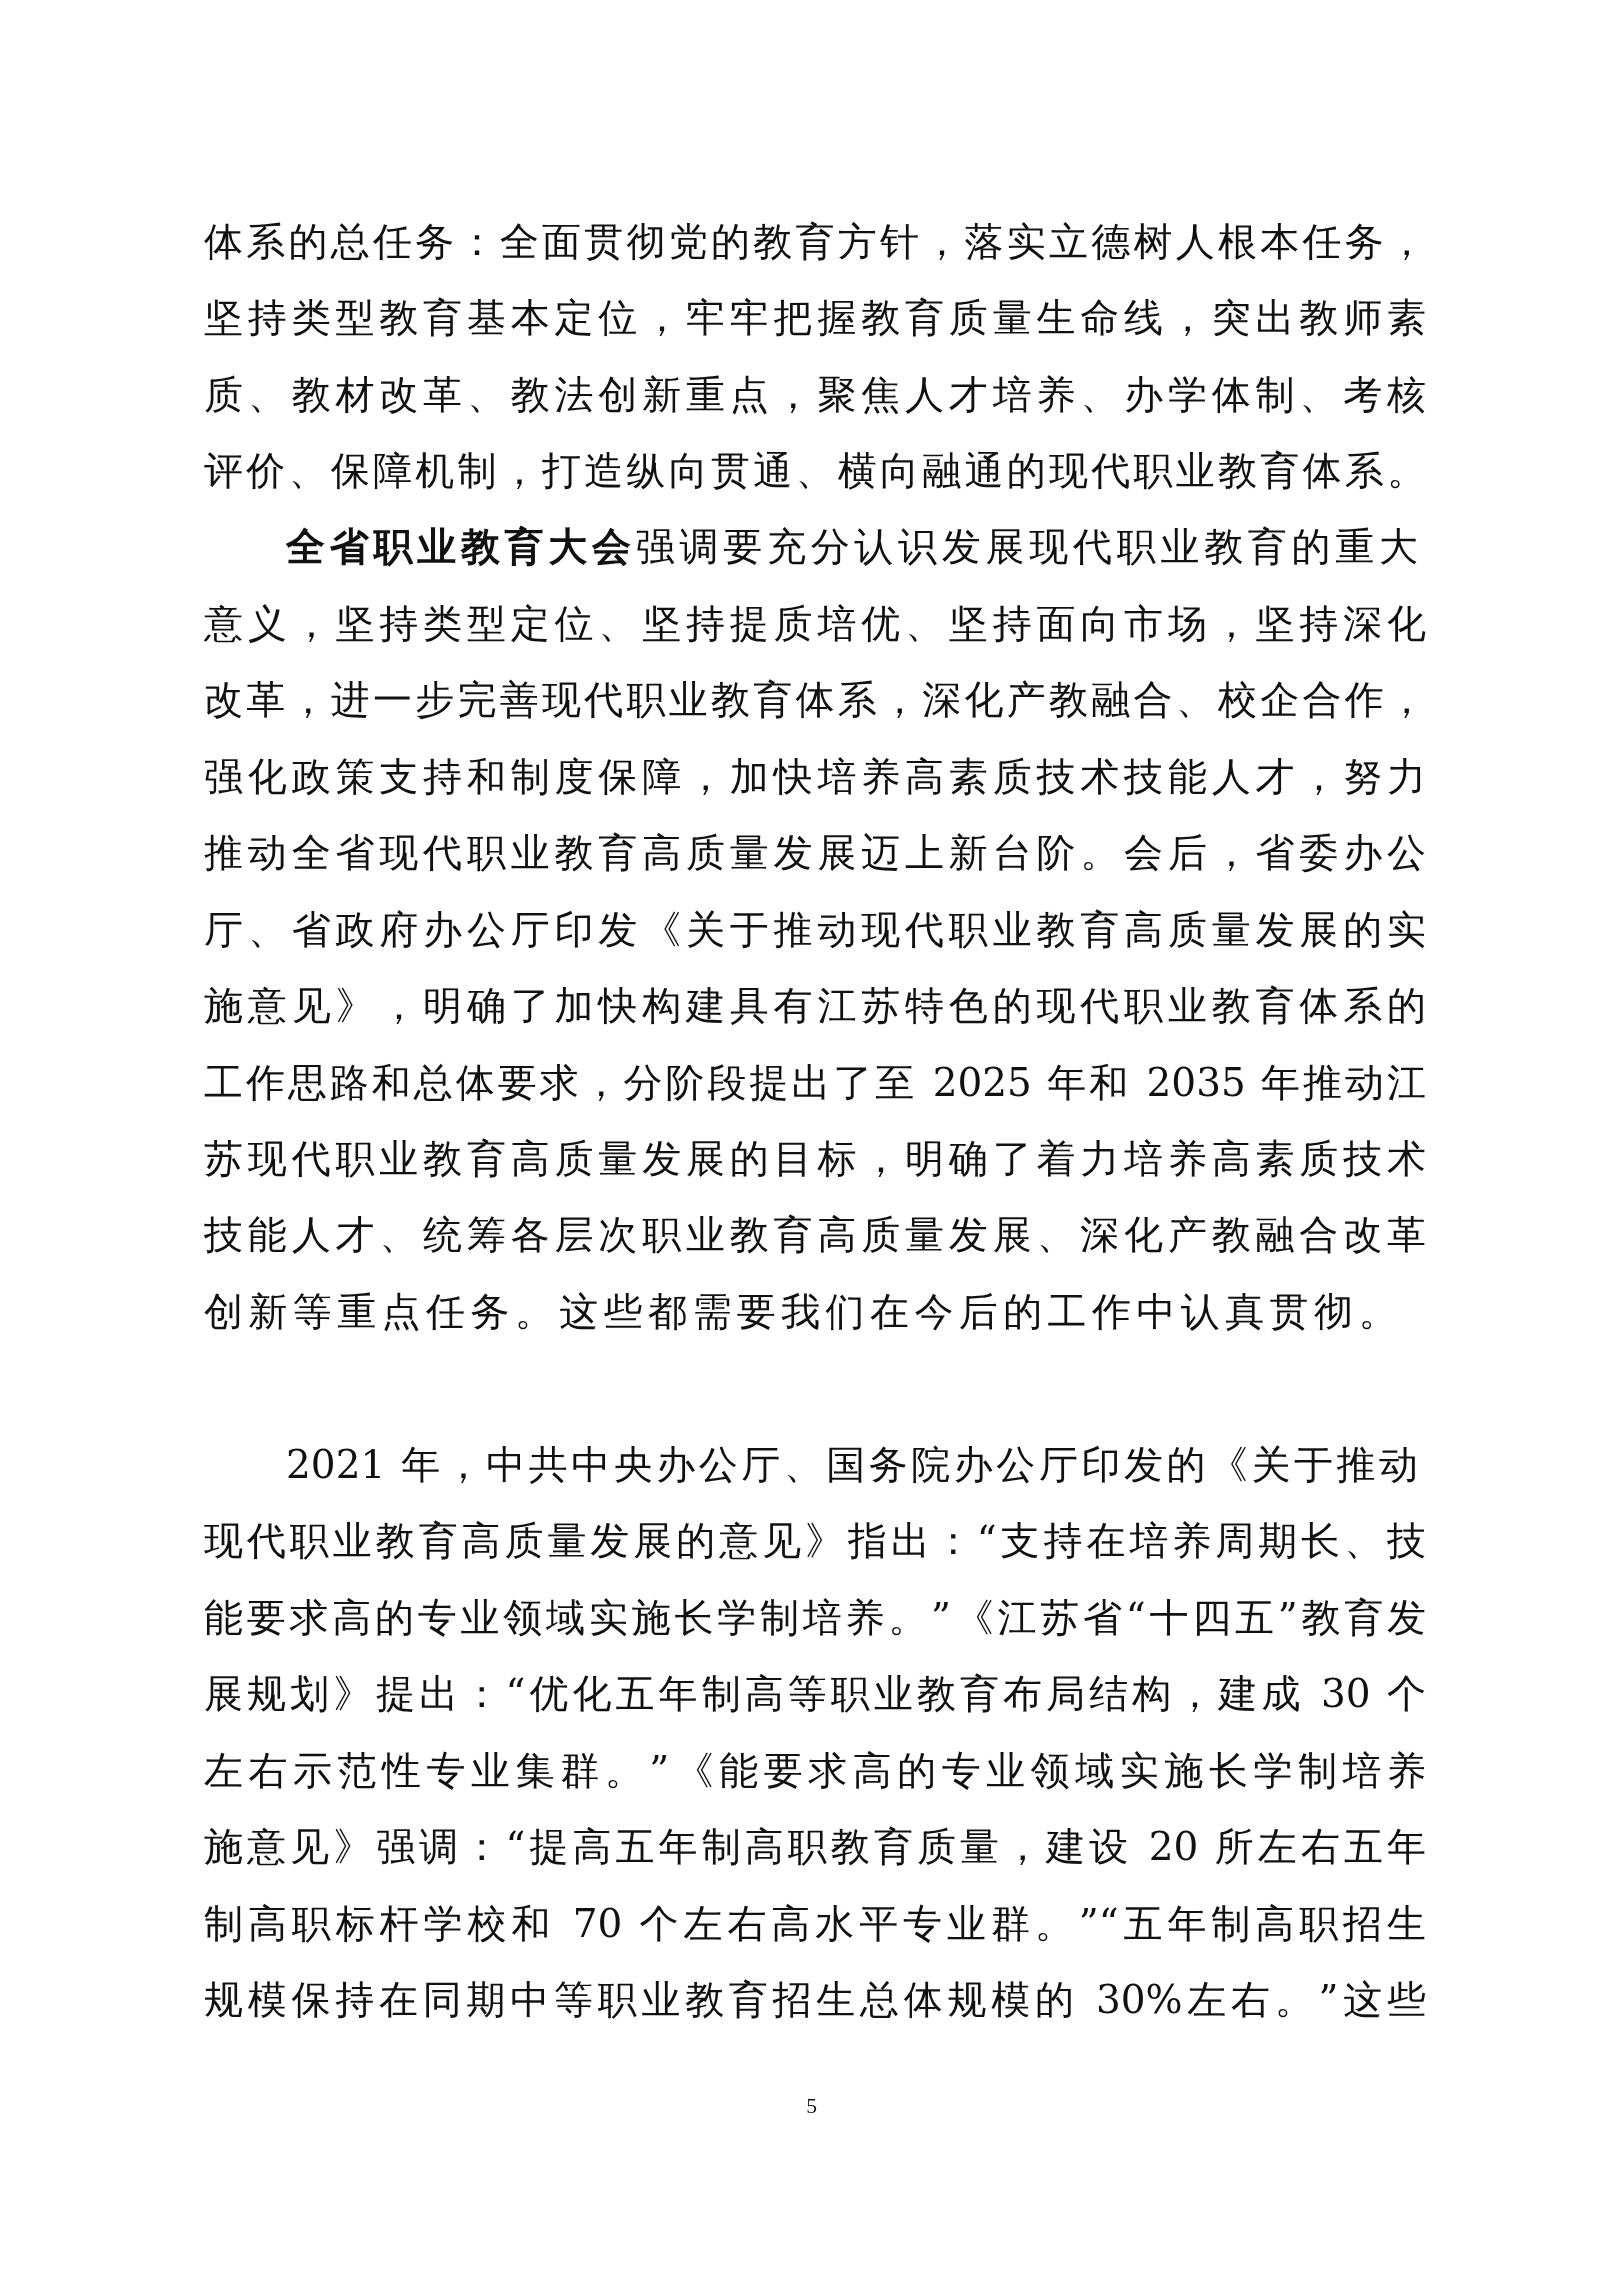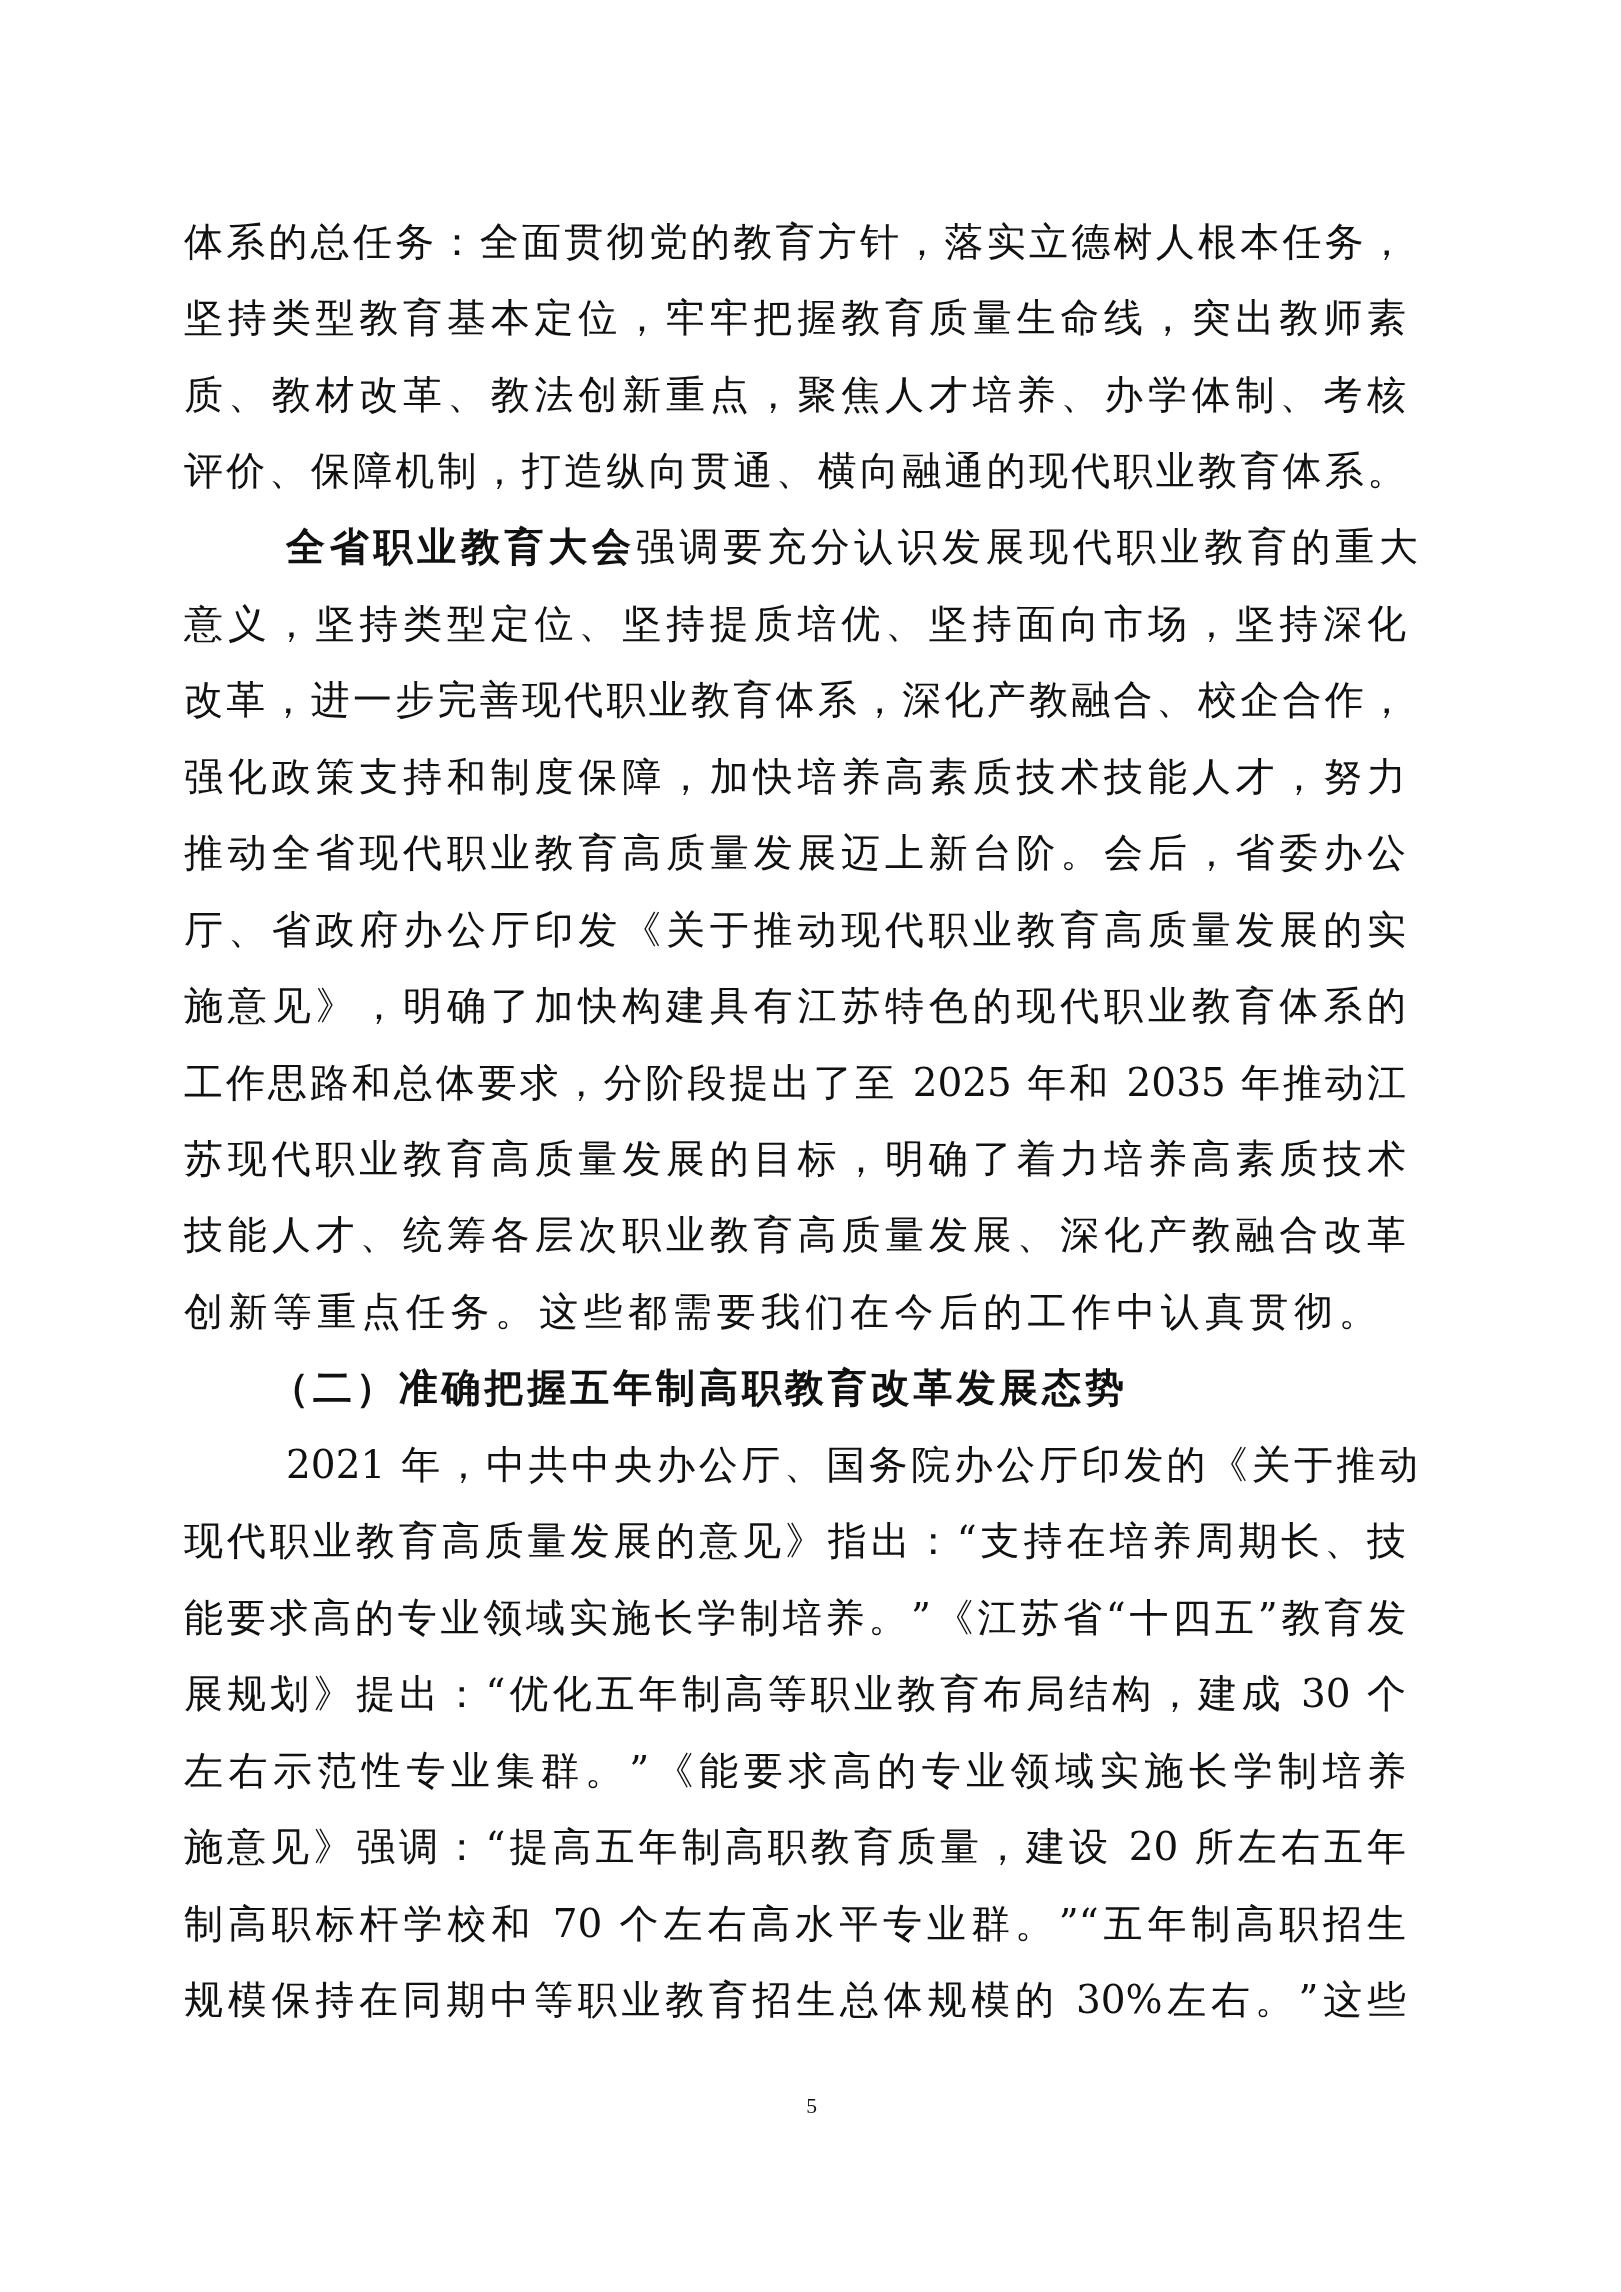--- a/index.html
+++ b/index.html
@@ -1,20 +1,20 @@
 <!DOCTYPE html>
 <html><head>
 <meta charset="utf-8">
 <style>
   html, body { margin: 0; padding: 0; background: #ffffff; }
   body { width: 1621px; height: 2293px; position: relative; overflow: hidden; }
   .page { position: absolute; left: 0; top: 0; width: 1621px; height: 2293px; background: #fff; }
   .line {
     position: absolute;
-    left: 184px;
+    left: 204px;
     width: 1222px;
     height: 49px;
     line-height: 49px;
     font-family: "DejaVu Serif", "Liberation Serif", serif;
     font-size: 39px;
     color: #111;
     white-space: nowrap;
     text-align: justify;
     text-align-last: justify;
     overflow: hidden;
@@ -49,21 +49,20 @@
   <div class="line" style="top:675px">改革，进一步完善现代职业教育体系，深化产教融合、校企合作，</div>
   <div class="line" style="top:752px">强化政策支持和制度保障，加快培养高素质技术技能人才，努力</div>
   <div class="line" style="top:828px">推动全省现代职业教育高质量发展迈上新台阶。会后，省委办公</div>
   <div class="line" style="top:905px">厅、省政府办公厅印发《关于推动现代职业教育高质量发展的实</div>
   <div class="line" style="top:981px">施意见》，明确了加快构建具有江苏特色的现代职业教育体系的</div>
   <div class="line" style="top:1058px">工作思路和总体要求，分阶段提出了至 2025 年和 2035 年推动江</div>
   <div class="line" style="top:1210px">技能人才、统筹各层次职业教育高质量发展、深化产教融合改革</div>
   <div class="line" style="top:1134px">苏现代职业教育高质量发展的目标，明确了着力培养高素质技术</div>
   <div class="line last" style="top:1287px">创新等重点任务。这些都需要我们在今后的工作中认真贯彻。</div>
 
-  <div class="line heading" style="top:1363px">（二）准确把握五年制高职教育改革发展态势</div>
 
   <div class="line indent" style="top:1440px">2021 年，中共中央办公厅、国务院办公厅印发的《关于推动</div>
   <div class="line" style="top:1516px">现代职业教育高质量发展的意见》指出：“支持在培养周期长、技</div>
   <div class="line" style="top:1593px">能要求高的专业领域实施长学制培养。”《江苏省“十四五”教育发</div>
   <div class="line" style="top:1669px">展规划》提出：“优化五年制高等职业教育布局结构，建成 30 个</div>
   <div class="line" style="top:1746px">左右示范性专业集群。”《能要求高的专业领域实施长学制培养</div>
   <div class="line" style="top:1822px">施意见》强调：“提高五年制高职教育质量，建设 20 所左右五年</div>
   <div class="line" style="top:1899px">制高职标杆学校和 70 个左右高水平专业群。”“五年制高职招生</div>
   <div class="line" style="top:1975px">规模保持在同期中等职业教育招生总体规模的 30%左右。”这些</div>
 

